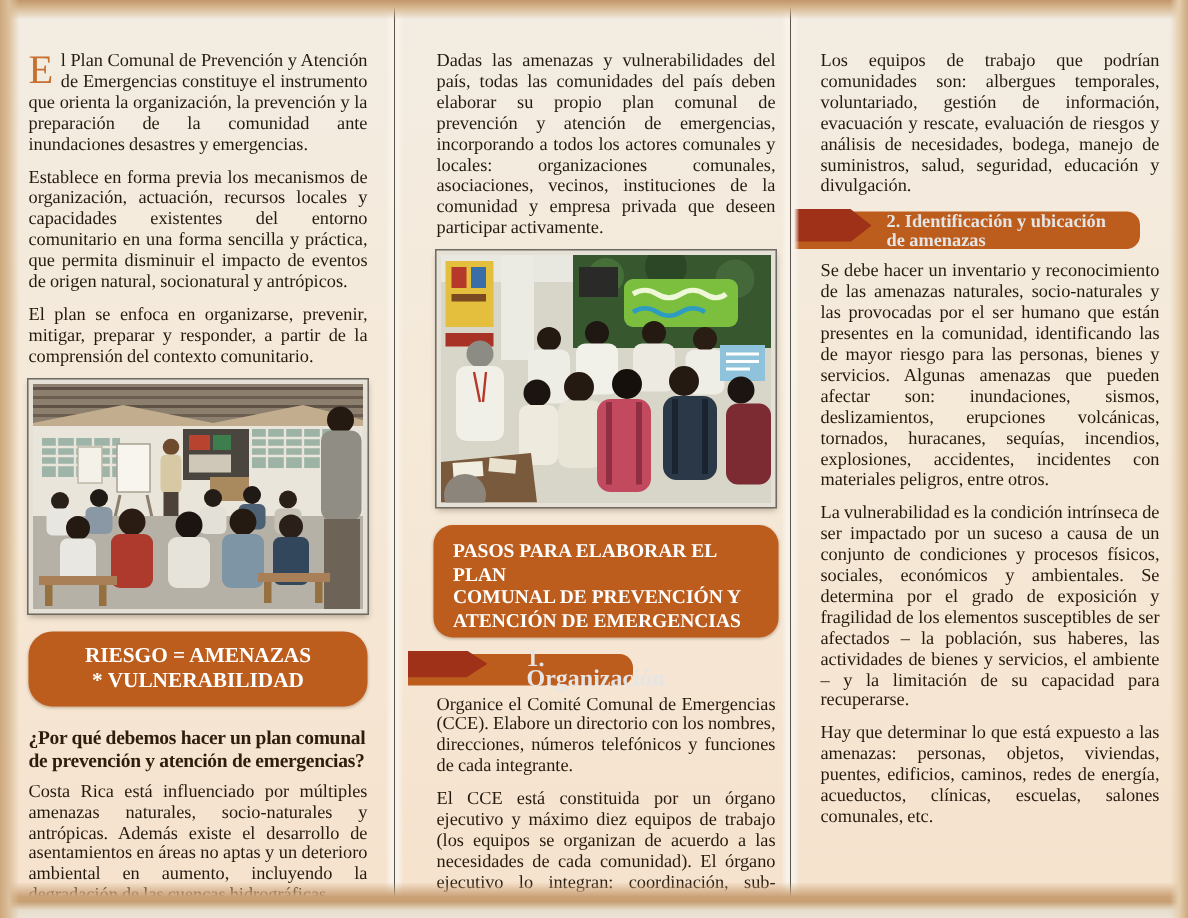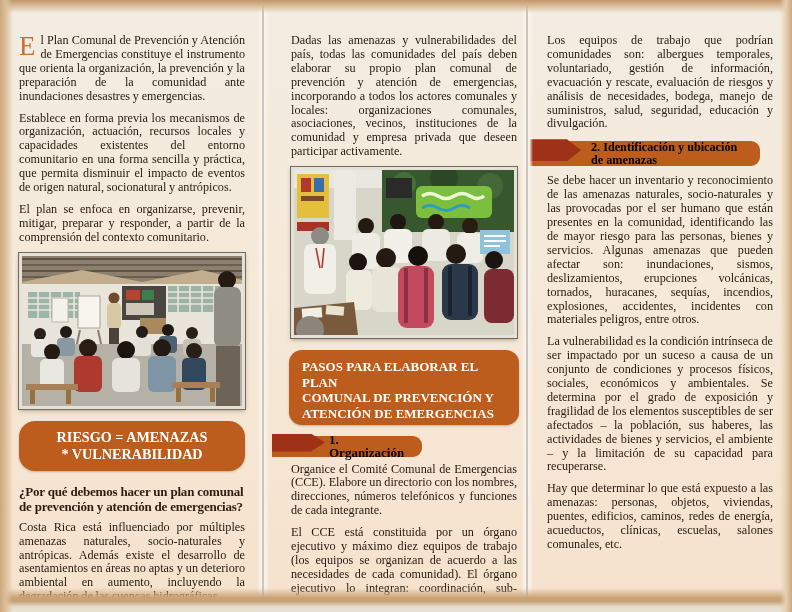--- a/index.html
+++ b/index.html
@@ -43,24 +43,24 @@
   .pasos{
     margin:2px -2px 9px -2px;background:#bd5d1d;border-radius:13px;
     color:#fff;font-weight:bold;font-size:13px;line-height:15.6px;
     padding:9px 8px 3px 13px;white-space:pre-line;box-shadow:0 1px 2px rgba(90,50,10,.3);
   }
 
   .step{position:relative;margin:0 0 7px -19px;width:calc(100% + 19px);}
   .step-1{height:23px;margin-bottom:6px;}
   .step-2,.step-3{height:27px;margin-bottom:8px;}
   .step-box{position:absolute;left:0;top:2px;bottom:0;background:#bd5d1d;border-radius:0 9px 9px 0;
-    display:flex;align-items:center;color:#000000;font-weight:bold;}
+    display:flex;align-items:center;color:#e5e5e5;font-weight:bold;}
   .step-1 .step-box{width:150px;}
   .step-2 .step-box,.step-3 .step-box{width:232px;}
-  .step-box span{display:block;padding-left:57px;padding-right:6px;font-size:13px;line-height:13px;white-space:pre-line;}
+  .step-box span{display:block;padding-left:79px;padding-right:6px;font-size:16px;line-height:13px;white-space:pre-line;}
   .step-2 .step-box span,.step-3 .step-box span{padding-left:63px;font-size:12.2px;line-height:12.4px;}
   .step-ribbon{position:absolute;left:0;top:0;width:53px;height:calc(100% - 5px);background:#9e3118;
     clip-path:polygon(0 0,39px 0,100% 50%,39px 100%,0 100%);}
 </style>
 </head>
 <body>
 
 <div class="sheet">
 
   <div class="panel panel-left">

